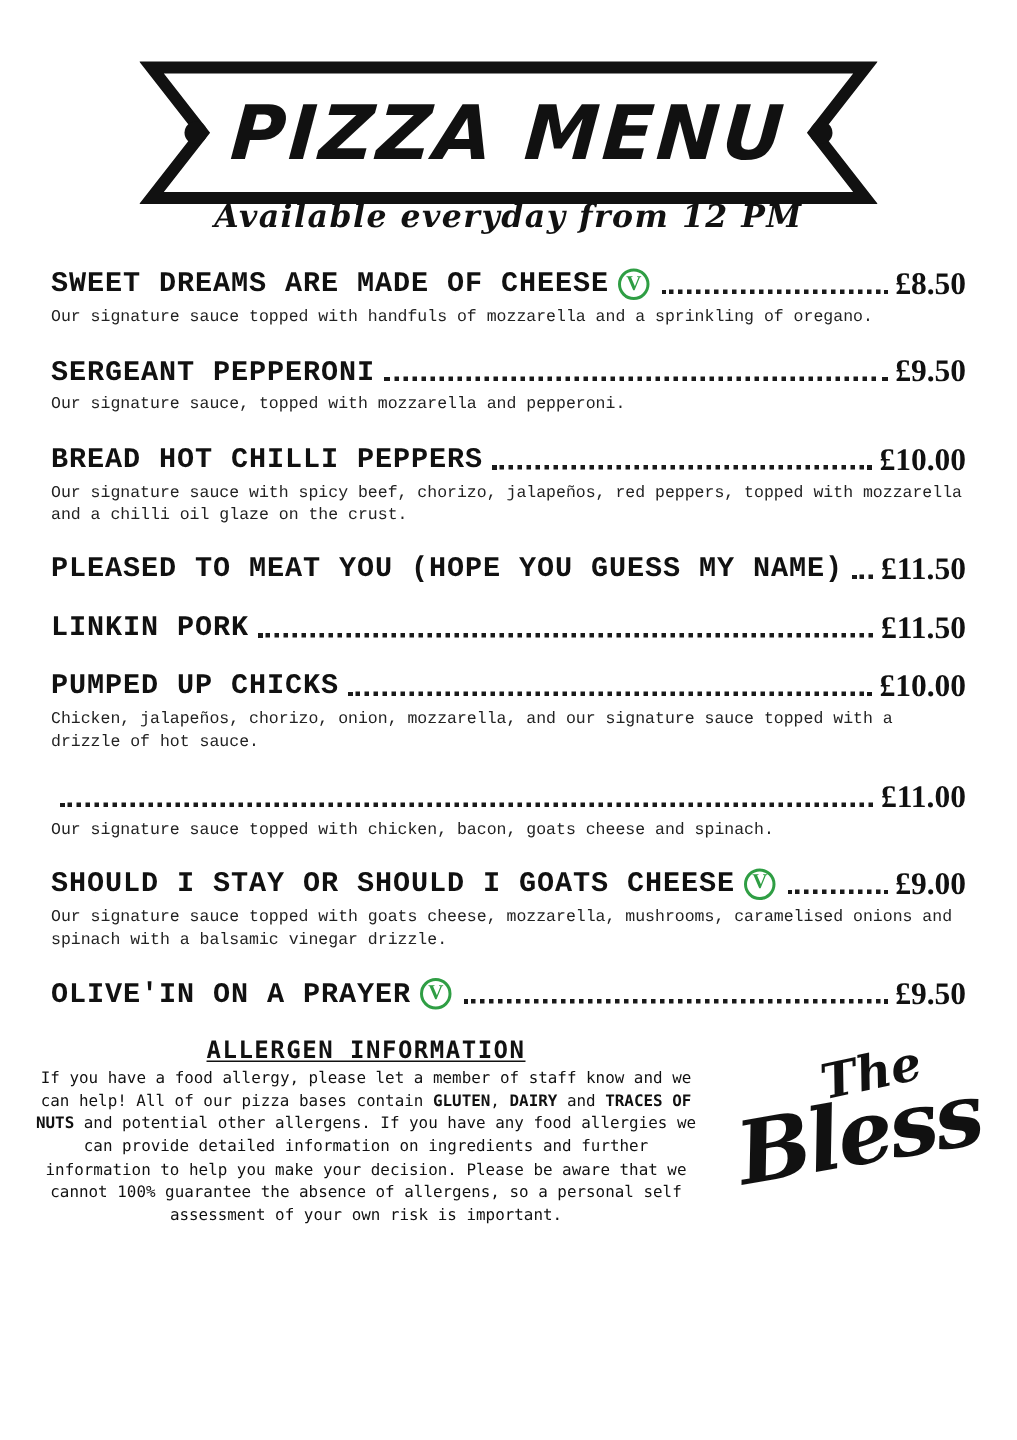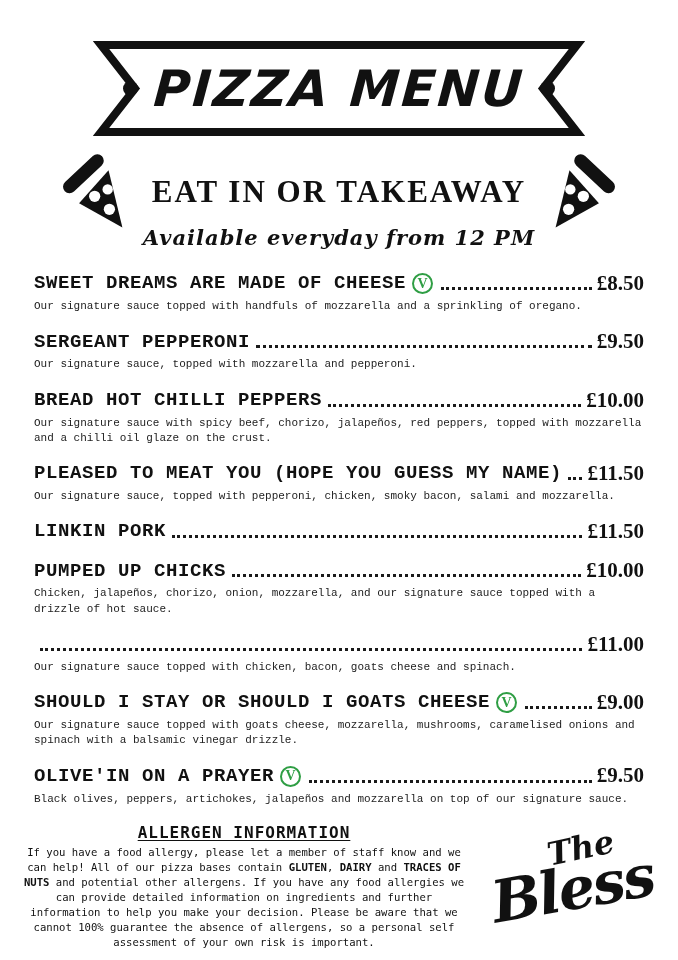--- a/index.html
+++ b/index.html
@@ -127,37 +127,20 @@
     <svg viewBox="0 0 492 97" width="492" height="97">
       <polygon points="8,5 484,5 450,48.5 484,92 8,92 42,48.5" fill="#ffffff" stroke="#111111" stroke-width="8" stroke-linejoin="miter"></polygon>
     </svg>
     <div class="banner-inner">
       <span class="dot"></span>
       <span class="banner-title">PIZZA MENU</span>
       <span class="dot"></span>
     </div>
   </div>
 
-  <div class="takeaway">
-    <svg class="slice" viewBox="0 0 90 90">
-      <line x1="11" y1="39" x2="43" y2="9" stroke="#111" stroke-width="15" stroke-linecap="round"></line>
-      <polygon points="22,58 56,20 72,86" fill="#111"></polygon>
-      <circle cx="40" cy="50" r="6.5" fill="#fff"></circle>
-      <circle cx="55" cy="42" r="6" fill="#fff"></circle>
-      <circle cx="57" cy="65" r="6.5" fill="#fff"></circle>
-    </svg>
-    <span class="takeaway-heading">EAT IN OR TAKEAWAY</span>
-    <svg class="slice flip" viewBox="0 0 90 90">
-      <line x1="11" y1="39" x2="43" y2="9" stroke="#111" stroke-width="15" stroke-linecap="round"></line>
-      <polygon points="22,58 56,20 72,86" fill="#111"></polygon>
-      <circle cx="40" cy="50" r="6.5" fill="#fff"></circle>
-      <circle cx="55" cy="42" r="6" fill="#fff"></circle>
-      <circle cx="57" cy="65" r="6.5" fill="#fff"></circle>
-    </svg>
-  </div>
   <div class="avail">Available everyday from 12 PM</div>
 
   <div class="items">
 
     <div class="item">
       <div class="row">
         <span class="t">SWEET DREAMS ARE MADE OF CHEESE</span>
         <span class="veg">
             <i>V</i>
           </span>
@@ -184,21 +167,20 @@
       </div>
       <div class="d">Our signature sauce with spicy beef, chorizo, jalapeños, red peppers, topped with mozzarella and a chilli oil glaze on the crust.</div>
     </div>
 
     <div class="item">
       <div class="row">
         <span class="t">PLEASED TO MEAT YOU (HOPE YOU GUESS MY NAME)</span>
         <span class="dots"></span>
         <span class="p">£11.50</span>
       </div>
-      <div class="d">Our signature sauce, topped with pepperoni, chicken, smoky bacon, salami and mozzarella.</div>
     </div>
 
     <div class="item">
       <div class="row">
         <span class="t">LINKIN PORK</span>
         <span class="dots"></span>
         <span class="p">£11.50</span>
       </div>
     </div>
 
@@ -233,21 +215,20 @@
 
     <div class="item">
       <div class="row">
         <span class="t">OLIVE'IN ON A PRAYER</span>
         <span class="veg">
             <i>V</i>
           </span>
         <span class="dots"></span>
         <span class="p">£9.50</span>
       </div>
-      <div class="d">Black olives, peppers, artichokes, jalapeños and mozzarella on top of our signature sauce.</div>
     </div>
 
   </div>
 
   <div class="bottom">
     <div class="allergen">
       <div class="allergen-title">ALLERGEN INFORMATION</div>
       <div class="allergen-text"><span>If you have a food allergy, please let a member of staff know and we can help! All of our pizza bases contain </span><span style="font-weight: bold;">GLUTEN</span><span>, </span><span style="font-weight: bold;">DAIRY</span><span> and </span><span style="font-weight: bold;">TRACES OF NUTS</span><span> and potential other allergens. If you have any food allergies we can provide detailed information on ingredients and further information to help you make your decision. Please be aware that we cannot 100% guarantee the absence of allergens, so a personal self assessment of your own risk is important.</span></div>
     </div>
     <div class="brand">

